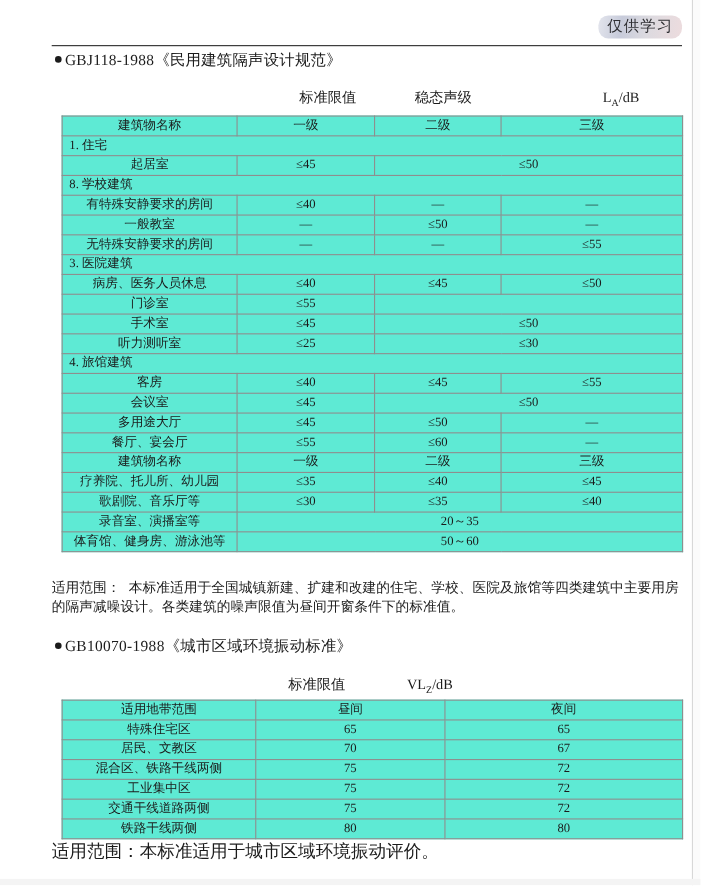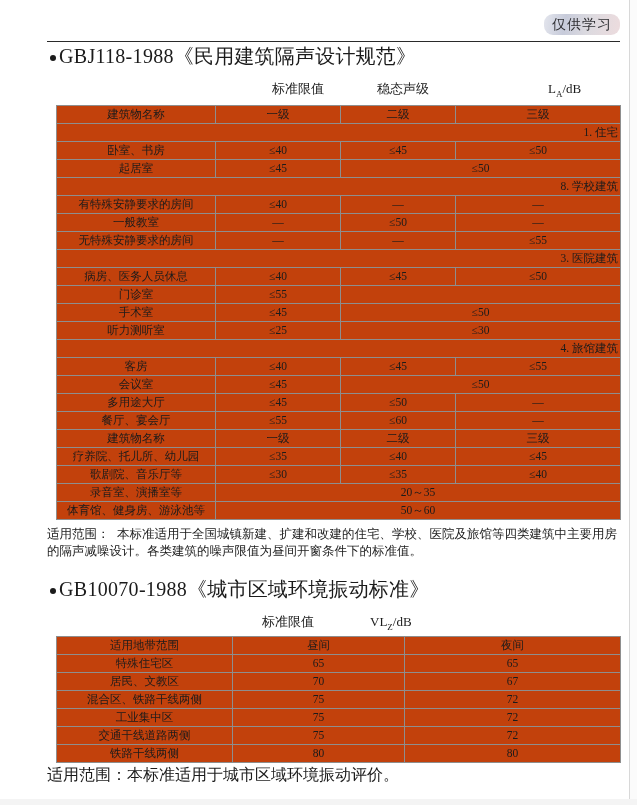--- a/index.html
+++ b/index.html
@@ -76,21 +76,21 @@
     left: 47px;
     top: 41px;
     width: 573px;
     height: 0;
     border-top: 1.4px solid #2a2a2a;
   }
 
   
   .section-heading {
     position: absolute;
-    font-size: 20px;
+    font-size: 14px;
     line-height: 18px;
     white-space: nowrap;
     letter-spacing: 0.2px;
   }
   .bullet {
     display: inline-block;
     width: 6px;
     height: 6px;
     border-radius: 50%;
     background: #1b1b1b;
@@ -112,41 +112,41 @@
   .caption-row .cap-b { position: absolute; left: 105px; }
   .caption-row .cap-c { position: absolute; left: 276px; }
   .caption-row sub { font-size: 9px; }
 
   
   table.doc-table {
     position: absolute;
     border-collapse: collapse;
     table-layout: fixed;
     font-size: 11.5px;
-    background: #c2410c;
+    background: #5eead4;
   }
   table.doc-table td {
     border: 1px solid #8e8e8e;
     height: 17px;
     padding: 0 2px;
     text-align: center;
     vertical-align: middle;
     line-height: 15px;
     white-space: nowrap;
     overflow: hidden;
   }
   table.doc-table td.left {
     text-align: left;
     padding-left: 6px;
   }
   table.doc-table td.blank {
     border-left: 1px solid #8e8e8e;
   }
   table.doc-table tr.group td {
-    text-align: right;
+    text-align: left;
     padding-left: 6px;
   }
 
   
   .note {
     position: absolute;
     font-size: 12.5px;
     line-height: 17px;
   }
   .note .note-label {
@@ -201,26 +201,20 @@
         <tr>
           <td>建筑物名称</td>
           <td>一级</td>
           <td>二级</td>
           <td>三级</td>
         </tr>
         <tr class="group">
           <td colspan="4" class="left">1. 住宅</td>
         </tr>
         <tr>
-          <td>卧室、书房</td>
-          <td>≤40</td>
-          <td>≤45</td>
-          <td>≤50</td>
-        </tr>
-        <tr>
           <td>起居室</td>
           <td>≤45</td>
           <td colspan="2">≤50</td>
         </tr>
         <tr class="group">
           <td colspan="4" class="left">8. 学校建筑</td>
         </tr>
         <tr>
           <td>有特殊安静要求的房间</td>
           <td>≤40</td>

